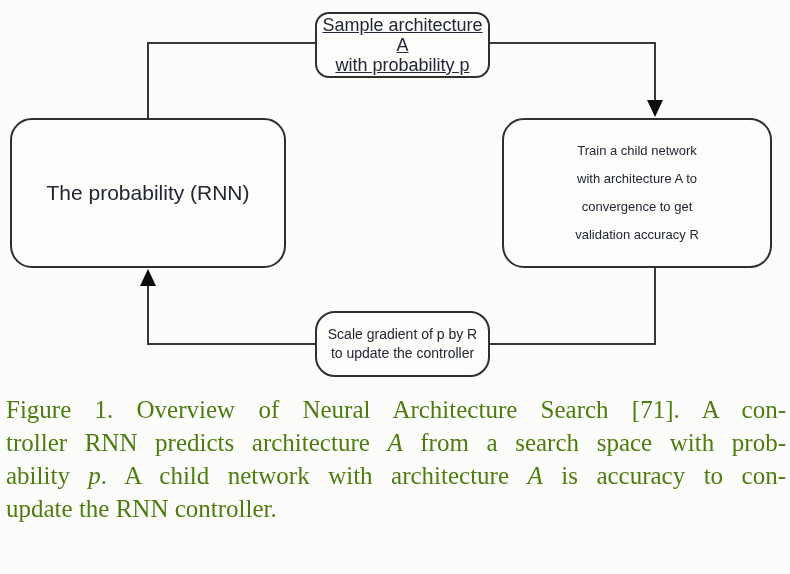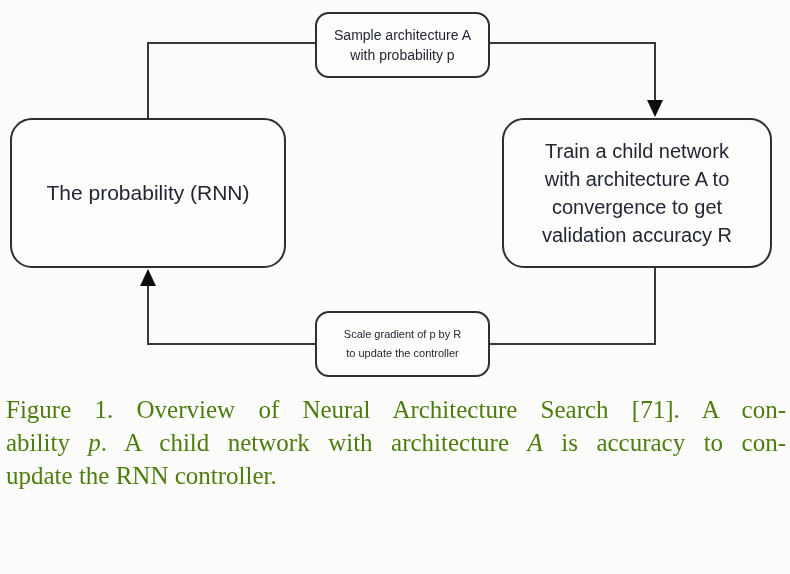--- a/index.html
+++ b/index.html
@@ -28,36 +28,36 @@
     display: flex;
     align-items: center;
     justify-content: center;
     text-align: center;
     white-space: pre-line;
     color: #222733;
   }
   .node-sample {
     left: 315px; top: 12px; width: 175px; height: 66px;
     border-radius: 14px;
-    font-size: 14px; line-height: 20px;
+    font-size: 18px; line-height: 20px; text-decoration: underline;
   }
   .node-controller {
     left: 10px; top: 118px; width: 276px; height: 150px;
     border-radius: 22px;
     font-size: 21px; line-height: 26px;
   }
   .node-train {
     left: 502px; top: 118px; width: 270px; height: 150px;
     border-radius: 22px;
-    font-size: 20px; line-height: 28px;
+    font-size: 13px; line-height: 28px;
   }
   .node-scale {
     left: 315px; top: 311px; width: 175px; height: 66px;
-    border-radius: 14px;
-    font-size: 11px; line-height: 19px;
+    border-radius: 20px;
+    font-size: 14px; line-height: 19px;
   }
   .caption {
     position: absolute;
     left: 6px; top: 393px;
     width: 780px;
     font-family: "Liberation Serif", serif;
     font-size: 25px;
     line-height: 33px;
     color: #4d7c0f;
   }
@@ -100,17 +100,18 @@
 convergence to get
 validation accuracy R</div>
 
     <div class="node node-scale">Scale gradient of p by R
 to update the controller</div>
 
   </div>
 
   <div class="caption">
     <div class="cap-line"><span>Figure 1. Overview of Neural Architecture Search [71]. A con-</span></div>
+    <div class="cap-line"><span>troller RNN predicts architecture </span><span class="mi">A</span><span> from a search space with prob-</span></div>
     <div class="cap-line"><span>ability </span><span class="mi">p</span><span>. A child network with architecture </span><span class="mi">A</span><span> is accuracy to con-</span></div>
     <div class="cap-line last"><span>update the RNN controller.</span></div>
   </div>
 
 </div>
 
 </body></html>

